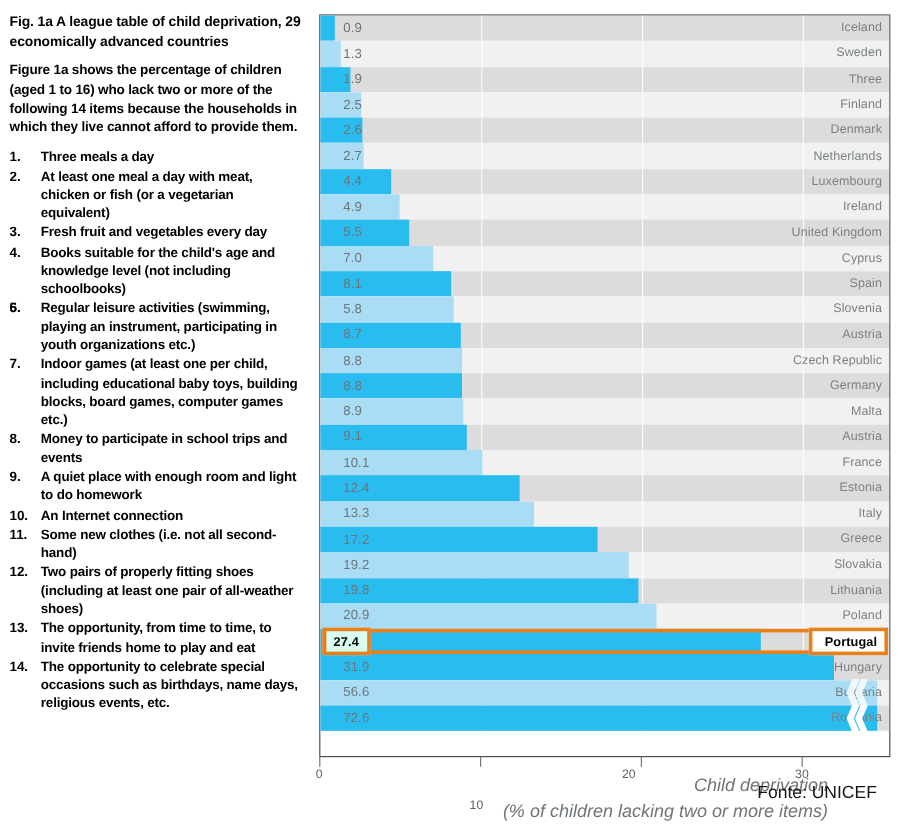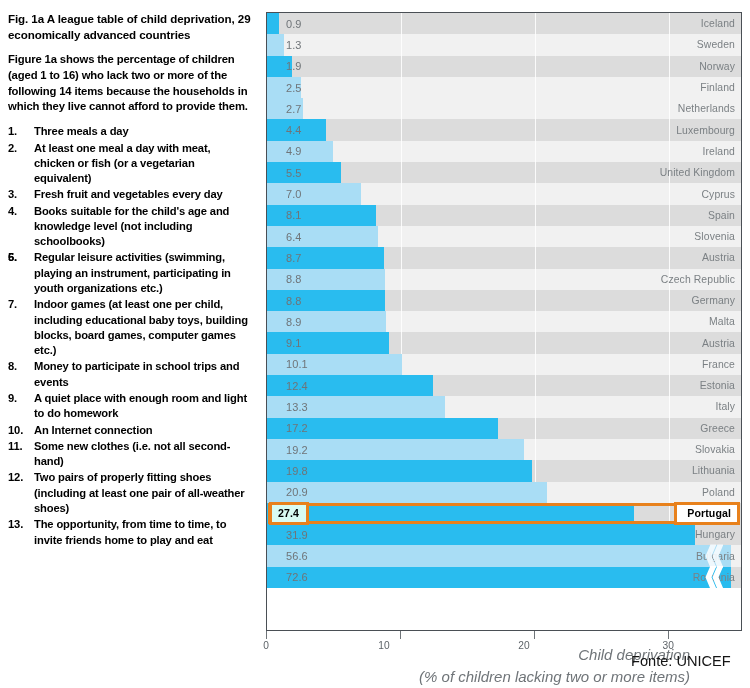--- a/index.html
+++ b/index.html
@@ -231,20 +231,21 @@
       <li><span class="num">4.</span><span>Books suitable for the child's age and knowledge level (not including schoolbooks)</span></li>
       <li><span class="num">5.</span></li>
       <li><span class="num">6.</span><span>Regular leisure activities (swimming, playing an instrument, participating in youth organizations etc.)</span></li>
       <li><span class="num">7.</span><span>Indoor games (at least one per child, including educational baby toys, building blocks, board games, computer games etc.)</span></li>
       <li><span class="num">8.</span><span>Money to participate in school trips and events</span></li>
       <li><span class="num">9.</span><span>A quiet place with enough room and light to do homework</span></li>
       <li><span class="num">10.</span><span>An Internet connection</span></li>
       <li><span class="num">11.</span><span>Some new clothes (i.e. not all second-hand)</span></li>
       <li><span class="num">12.</span><span>Two pairs of properly fitting shoes (including at least one pair of all-weather shoes)</span></li>
       <li><span class="num">13.</span><span>The opportunity, from time to time, to invite friends home to play and eat</span></li>
+      <li><span class="num">14.</span><span>The opportunity to celebrate special occasions such as birthdays, name days, religious events, etc.</span></li>
     </ol>
 </div>
 
 <div id="chart-panel">
   <div id="rows">
       <div class="row">
         <div class="row-bg"></div>
         <div class="gridlines">
           <div class="gl" style="left: 134.085px;"></div>
           <div class="gl" style="left: 268.169px;"></div>
@@ -267,33 +268,44 @@
       </div>
       <div class="row">
         <div class="row-bg"></div>
         <div class="gridlines">
           <div class="gl" style="left: 134.085px;"></div>
           <div class="gl" style="left: 268.169px;"></div>
           <div class="gl" style="left: 402.254px;"></div>
         </div>
         <div class="bar" style="width: 25.4761px;"></div>
         <div class="bar-value">1.9</div>
-        <div class="country">Norway</div>
+        <div class="country">Three</div>
       </div>
       <div class="row odd">
         <div class="row-bg"></div>
         <div class="gridlines">
           <div class="gl" style="left: 134.085px;"></div>
           <div class="gl" style="left: 268.169px;"></div>
           <div class="gl" style="left: 402.254px;"></div>
         </div>
         <div class="bar" style="width: 33.5211px;"></div>
         <div class="bar-value">2.5</div>
         <div class="country">Finland</div>
       </div>
+      <div class="row">
+        <div class="row-bg"></div>
+        <div class="gridlines">
+          <div class="gl" style="left: 134.085px;"></div>
+          <div class="gl" style="left: 268.169px;"></div>
+          <div class="gl" style="left: 402.254px;"></div>
+        </div>
+        <div class="bar" style="width: 34.862px;"></div>
+        <div class="bar-value">2.6</div>
+        <div class="country">Denmark</div>
+      </div>
       <div class="row odd">
         <div class="row-bg"></div>
         <div class="gridlines">
           <div class="gl" style="left: 134.085px;"></div>
           <div class="gl" style="left: 268.169px;"></div>
           <div class="gl" style="left: 402.254px;"></div>
         </div>
         <div class="bar" style="width: 36.2028px;"></div>
         <div class="bar-value">2.7</div>
         <div class="country">Netherlands</div>
@@ -354,21 +366,21 @@
         <div class="country">Spain</div>
       </div>
       <div class="row odd">
         <div class="row-bg"></div>
         <div class="gridlines">
           <div class="gl" style="left: 134.085px;"></div>
           <div class="gl" style="left: 268.169px;"></div>
           <div class="gl" style="left: 402.254px;"></div>
         </div>
         <div class="bar" style="width: 111.29px;"></div>
-        <div class="bar-value">6.4</div>
+        <div class="bar-value">5.8</div>
         <div class="country">Slovenia</div>
       </div>
       <div class="row">
         <div class="row-bg"></div>
         <div class="gridlines">
           <div class="gl" style="left: 134.085px;"></div>
           <div class="gl" style="left: 268.169px;"></div>
           <div class="gl" style="left: 402.254px;"></div>
         </div>
         <div class="bar" style="width: 116.654px;"></div>
@@ -549,21 +561,21 @@
         <div class="bar-value">72.6</div>
         <div class="country">Romania</div>
       </div>
     </div>
 </div>
 
 <div id="x-axis">
     <div class="tick" style="left: 0px;"></div>
     <div class="tick-label" style="left: 0px;">0</div>
     <div class="tick" style="left: 134.085px;"></div>
-    <div class="tick-label" style="left: 118px;">10</div>
+    <div class="tick-label" style="left: 131px; margin-top: 26px;">10</div>
     <div class="tick" style="left: 268.169px;"></div>
     <div class="tick-label" style="left: 258px;">20</div>
     <div class="tick" style="left: 402.254px;"></div>
     <div class="tick-label" style="left: 402.254px;">30</div>
   </div>
 
 <div id="axis-caption">
   <div>Child deprivation</div>
   <div>(% of children lacking two or more items)</div>
 </div>

